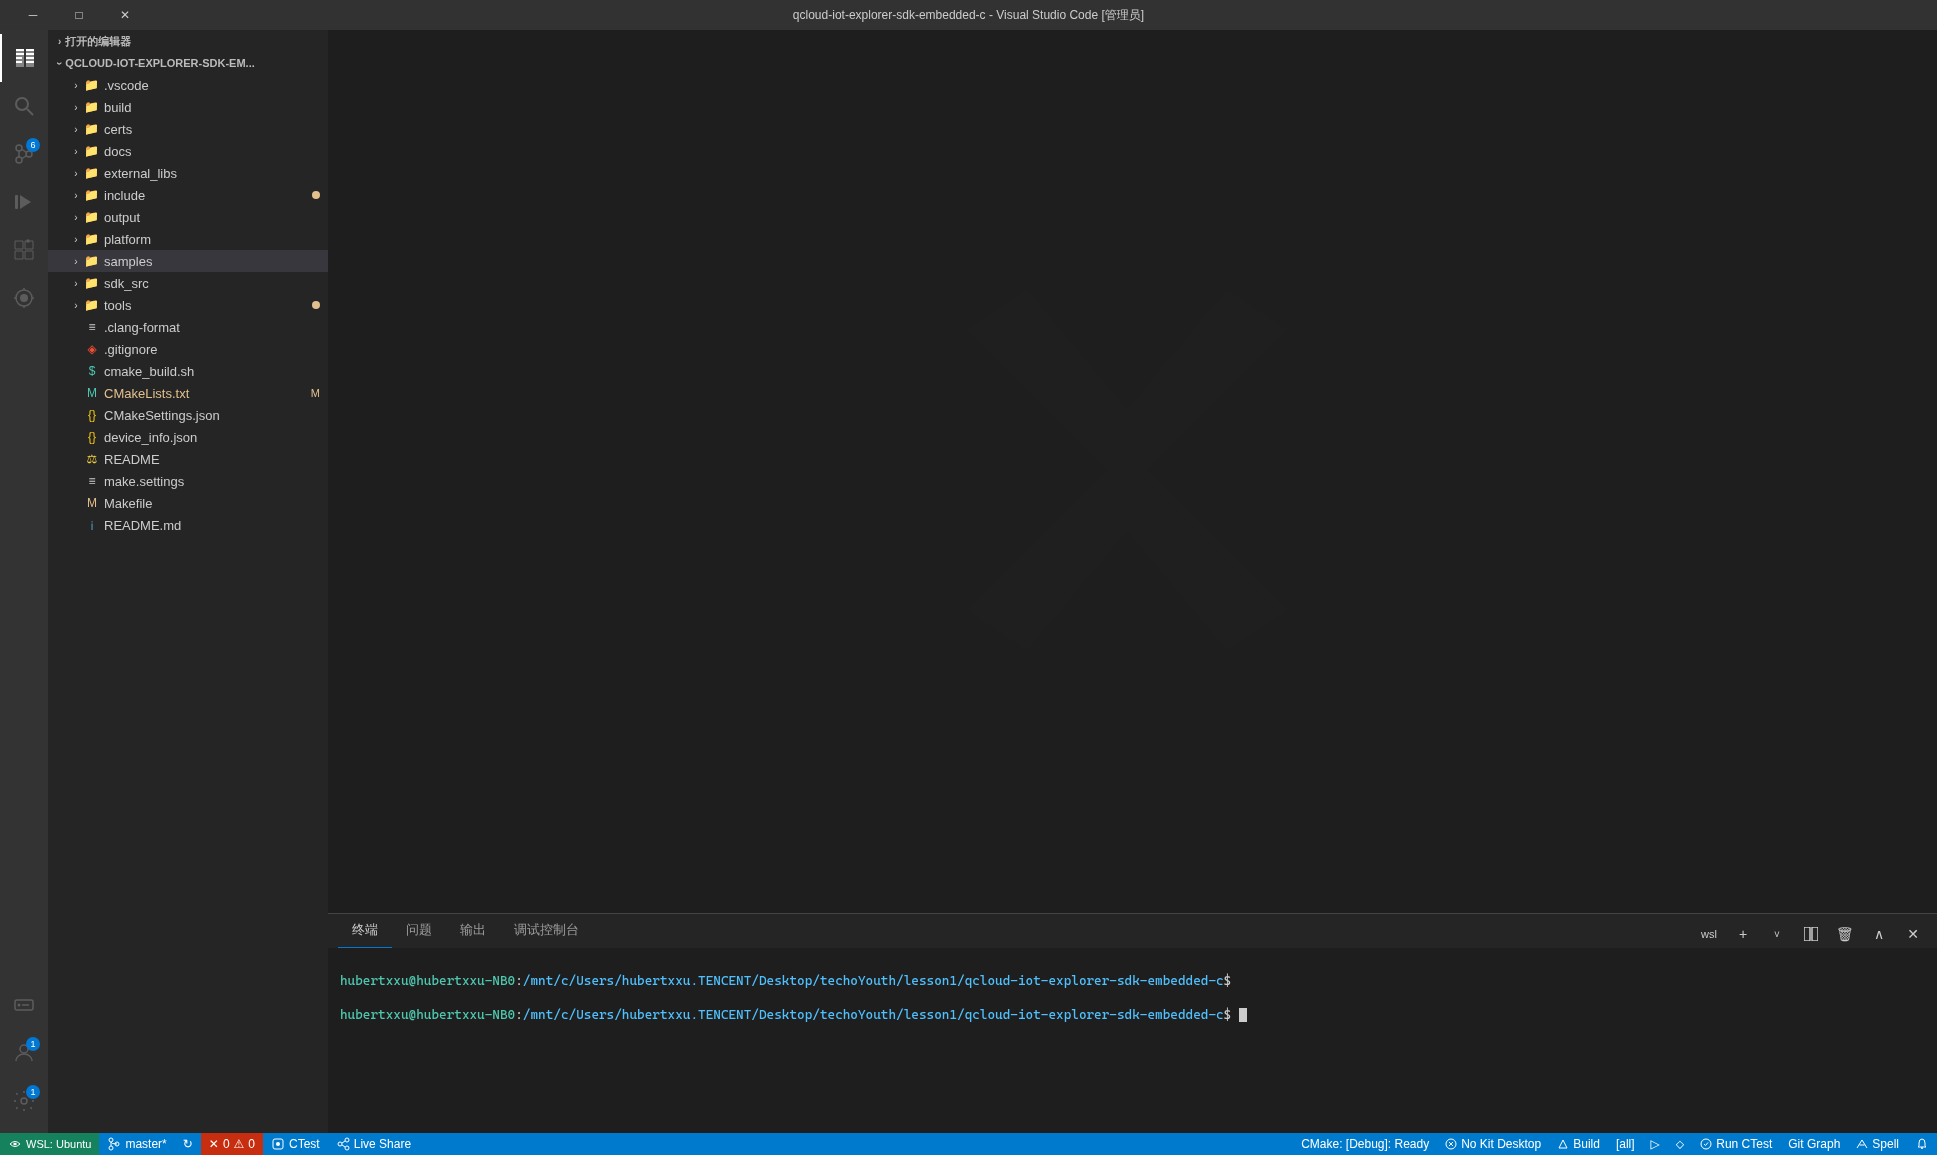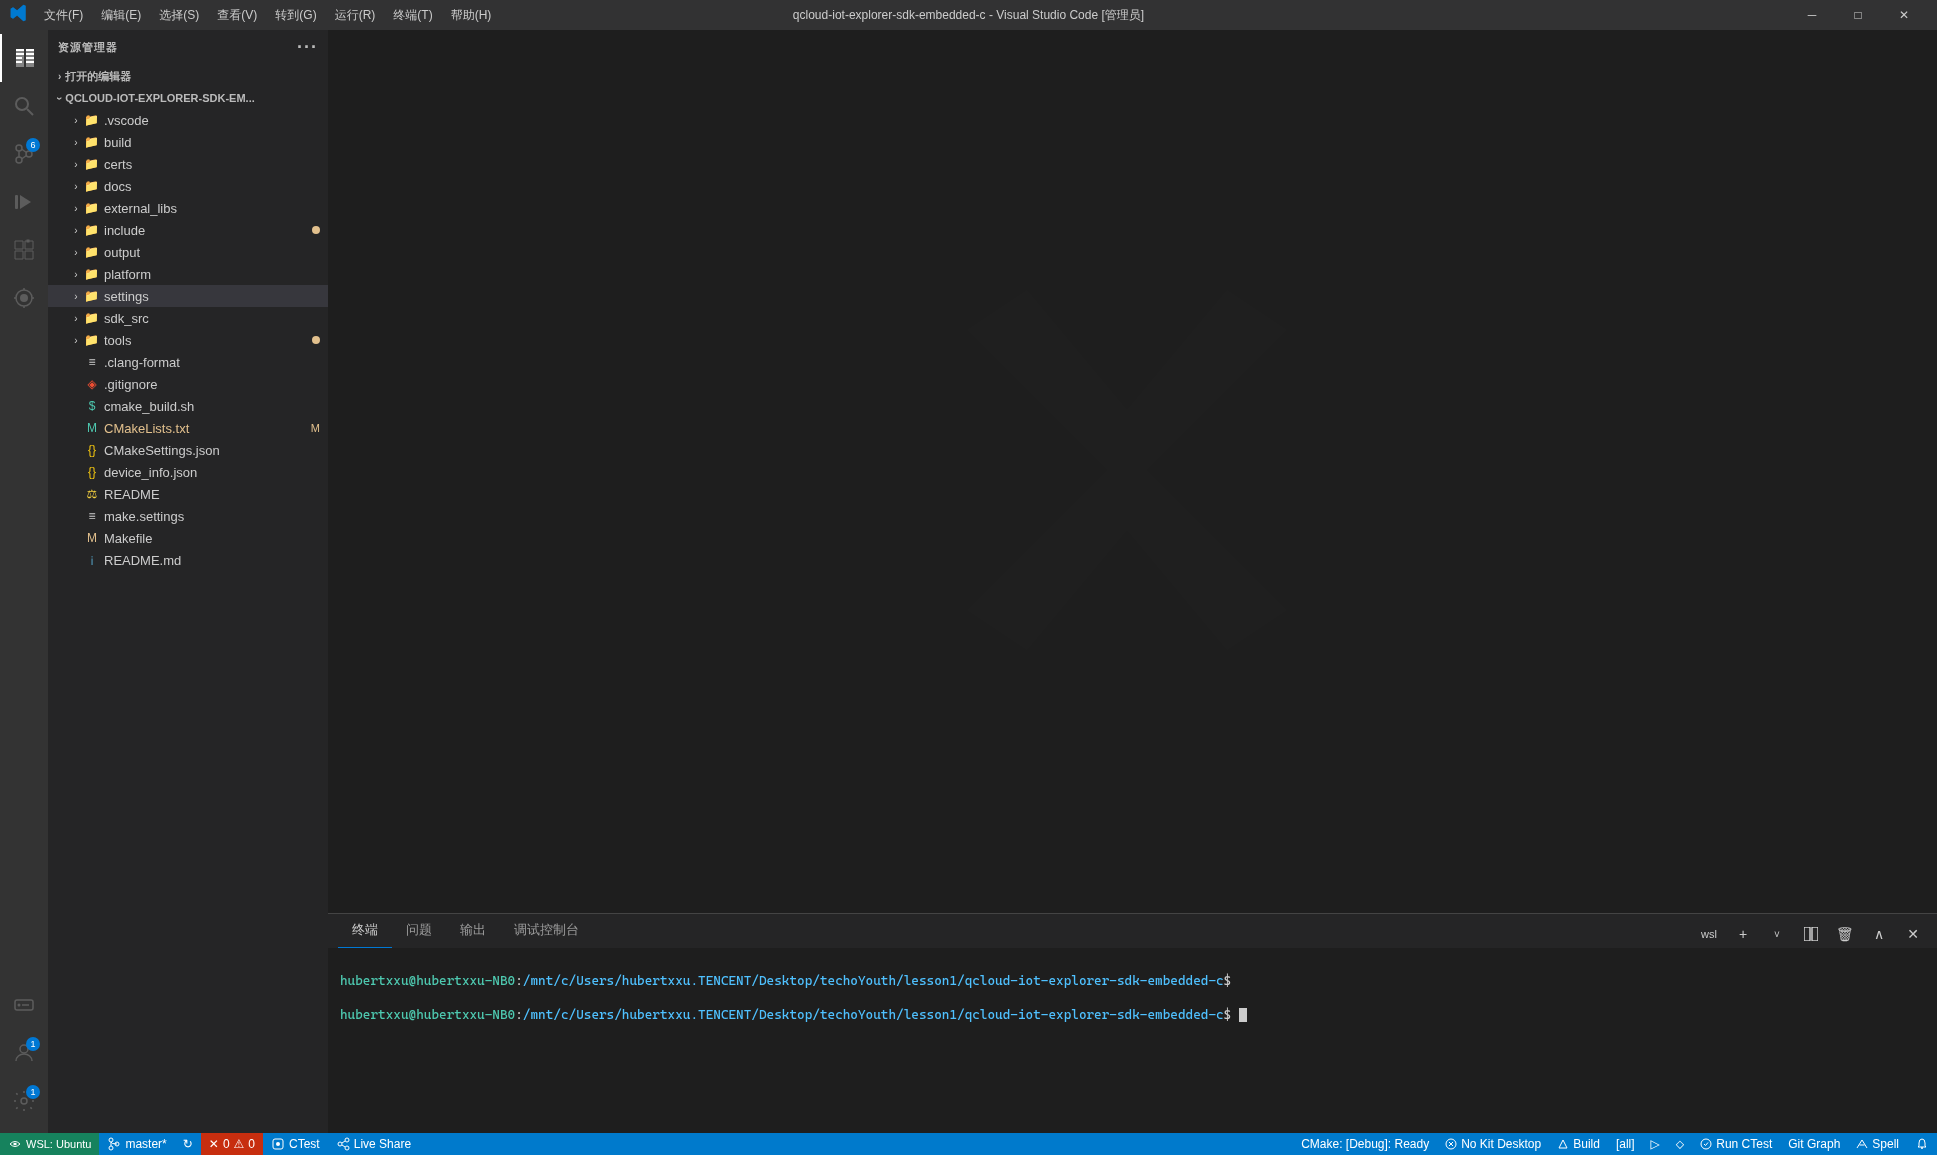--- a/index.html
+++ b/index.html
@@ -319,38 +319,20 @@
     .minimap-area {
       width: 12px;
       background: #1e1e1e;
       flex-shrink: 0;
     }
   </style>
 </head>
 <body>
 
 <div class="title-bar">
-  <div class="title-bar-left">
-    <span class="title-bar-logo">
-      <svg width="18" height="18" viewBox="0 0 100 100">
-        <path d="M74.7 3.6L39.5 35.4 17 18.2 3.6 25.9v48.2l13.3 7.7 22.5-17.3 35.3 31.8 12.3-6.2V9.8z" fill="#0078d4"></path>
-        <path d="M74.7 96.4L39.5 64.6 17 81.8 3.6 74.1V25.9l13.3-7.7 22.5 17.3 35.3-31.9 12.3 6.2v80.4z" fill="#007acc" opacity="0.5"></path>
-      </svg>
-    </span>
-    <div class="title-bar-menu">
-      <span>文件(F)</span>
-      <span>编辑(E)</span>
-      <span>选择(S)</span>
-      <span>查看(V)</span>
-      <span>转到(G)</span>
-      <span>运行(R)</span>
-      <span>终端(T)</span>
-      <span>帮助(H)</span>
-    </div>
-  </div>
   <span class="title-bar-title">qcloud-iot-explorer-sdk-embedded-c - Visual Studio Code [管理员]</span>
   <div class="title-bar-controls">
     <span>─</span>
     <span>□</span>
     <span class="close">✕</span>
   </div>
 </div>
 
 <div class="main-container">
 
@@ -420,24 +402,20 @@
         <svg width="24" height="24" viewBox="0 0 24 24" fill="currentColor" opacity="0.5">
           <circle cx="12" cy="12" r="3" stroke="currentColor" stroke-width="1.5" fill="none"></circle>
           <path d="M12 2v2M12 20v2M4.2 4.2l1.4 1.4M18.4 18.4l1.4 1.4M2 12h2M20 12h2M4.2 19.8l1.4-1.4M18.4 5.6l1.4-1.4" stroke="currentColor" stroke-width="1.5"></path>
         </svg>
         <div class="badge">1</div>
       </div>
     </div>
   </div>
 
   <div class="sidebar">
-    <div class="sidebar-header">
-      <span>资源管理器</span>
-      <span style="font-size:18px; cursor:pointer;">···</span>
-    </div>
 
     <div class="sidebar-section-title">
       <span style="margin-right:4px; font-size:10px;">›</span>
       <span>打开的编辑器</span>
     </div>
 
     <div class="sidebar-section-title">
       <span style="margin-right:4px; font-size:10px; transform:rotate(90deg); display:inline-block;">›</span>
       <span>QCLOUD-IOT-EXPLORER-SDK-EM...</span>
     </div>
@@ -489,21 +467,21 @@
 
       <div class="tree-item" style="padding-left:20px;">
         <span class="arrow">›</span>
         <span class="file-icon" style="color:#dcb67a;">📁</span>
         <span>platform</span>
       </div>
 
       <div class="tree-item selected" style="padding-left:20px;">
         <span class="arrow">›</span>
         <span class="file-icon" style="color:#dcb67a;">📁</span>
-        <span>settings</span>
+        <span>samples</span>
       </div>
 
       <div class="tree-item" style="padding-left:20px;">
         <span class="arrow">›</span>
         <span class="file-icon" style="color:#dcb67a;">📁</span>
         <span>sdk_src</span>
       </div>
 
       <div class="tree-item" style="padding-left:20px;">
         <span class="arrow">›</span>

